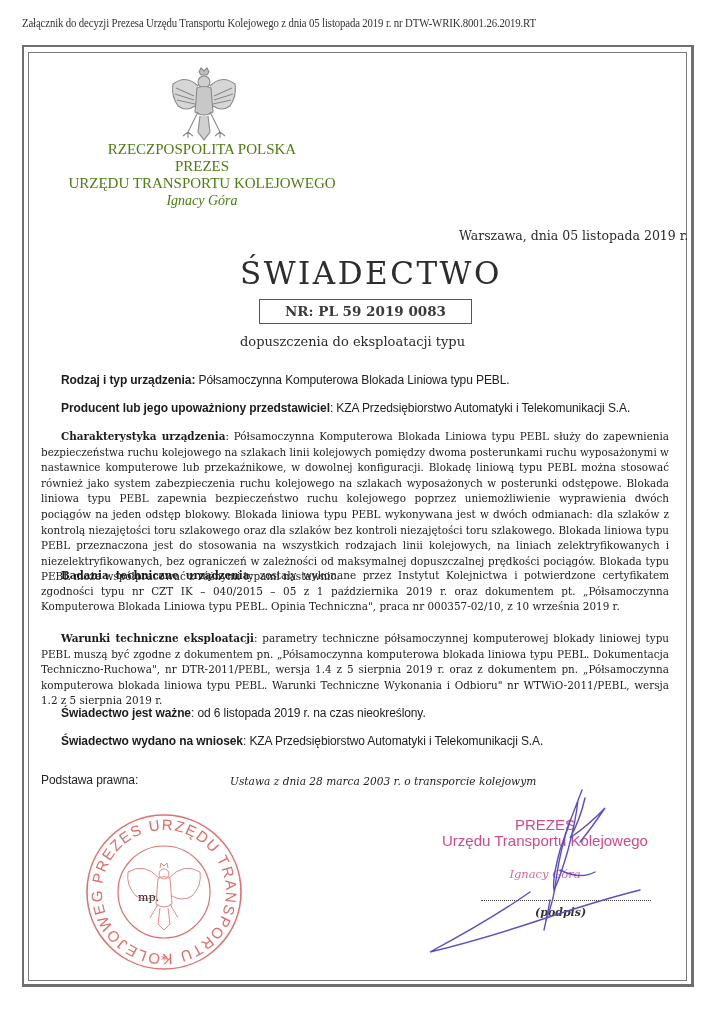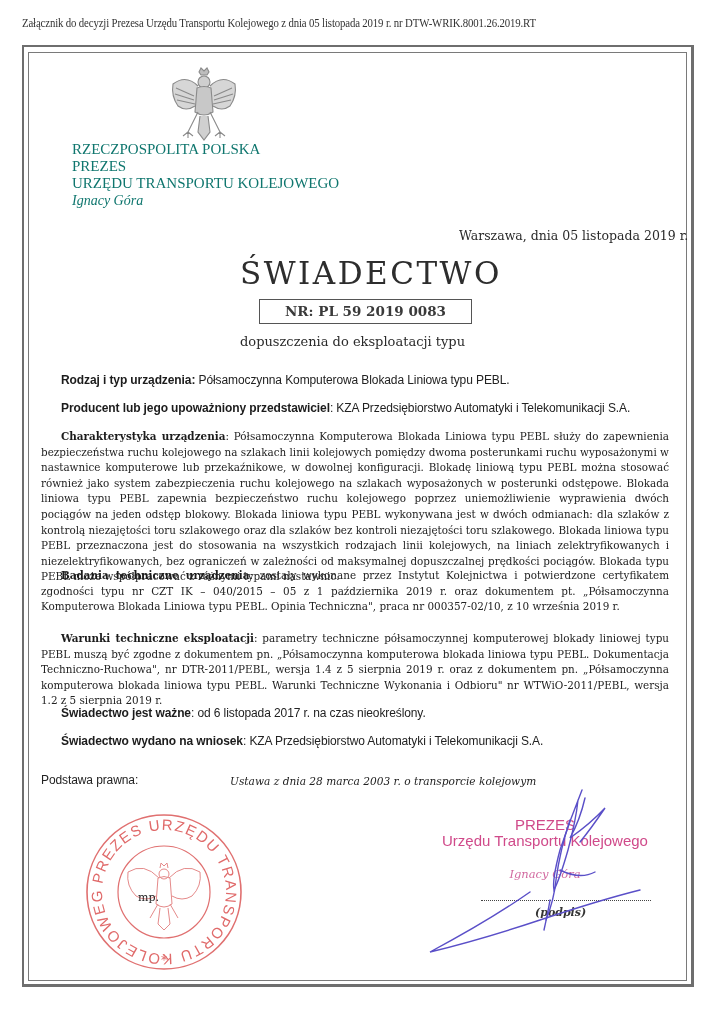--- a/index.html
+++ b/index.html
@@ -7,21 +7,21 @@
     .serif { font-family: "Liberation Serif", "DejaVu Serif", serif; }
     .dserif { font-family: "DejaVu Serif", serif; }
 
     .annex { position: absolute; left: 22px; top: 17px; font-size: 11.6px; color: #333; letter-spacing: -0.15px; white-space: nowrap; transform: scaleX(0.93); transform-origin: left top; }
 
     .frame-outer { position: absolute; left: 22px; top: 45px; width: 672px; height: 942px; border: 2px solid #6e6e6e; border-bottom-width: 3px; border-right-width: 3px; box-sizing: border-box; }
     .frame-inner { position: absolute; left: 28px; top: 52px; width: 659px; height: 929px; border: 1.5px solid #7a7a7a; box-sizing: border-box; }
 
     .emblem { position: absolute; left: 168px; top: 66px; width: 72px; height: 76px; }
 
-    .hdr { position: absolute; left: 72px; width: 290px; font-size: 15px; color: #0f766e; line-height: 17px; }
+    .hdr { position: absolute; left: 57px; width: 290px; text-align: center; font-size: 15px; color: #4d7c0f; line-height: 17px; }
     .hdr1 { top: 141px; }
     .hdr2 { top: 158px; }
     .hdr3 { top: 175px; }
     .hdr4 { top: 192px; font-style: italic; font-size: 14px; }
 
     .place-date { position: absolute; left: 459px; top: 228px; font-size: 13.5px; color: #2a2a2a; white-space: nowrap; }
 
     .title { position: absolute; left: 240px; top: 255px; width: 250px; text-align: center; font-size: 31px; letter-spacing: 2.5px; color: #2d2d2d; }
     .nrbox { position: absolute; left: 259px; top: 299px; width: 213px; height: 25px; border: 1.5px solid #555; box-sizing: border-box; text-align: center; font-size: 13.5px; line-height: 22px; font-weight: bold; color: #3a3a3a; }
     .subtitle { position: absolute; left: 240px; top: 334px; width: 250px; text-align: left; font-size: 14px; color: #2a2a2a; }
@@ -93,21 +93,21 @@
 <div class="field f3 dserif" style="font-size:10.4px; line-height:15.6px;">
   <b>Charakterystyka urządzenia</b><span>: Półsamoczynna Komputerowa Blokada Liniowa typu PEBL służy do zapewnienia bezpieczeństwa ruchu kolejowego na szlakach linii kolejowych pomiędzy dwoma posterunkami ruchu wyposażonymi w nastawnice komputerowe lub przekaźnikowe, w dowolnej konfiguracji. Blokadę liniową typu PEBL można stosować również jako system zabezpieczenia ruchu kolejowego na szlakach wyposażonych w posterunki odstępowe. Blokada liniowa typu PEBL zapewnia bezpieczeństwo ruchu kolejowego poprzez uniemożliwienie wyprawienia dwóch pociągów na jeden odstęp blokowy. Blokada liniowa typu PEBL wykonywana jest w dwóch odmianach: dla szlaków z kontrolą niezajętości toru szlakowego oraz dla szlaków bez kontroli niezajętości toru szlakowego. Blokada liniowa typu PEBL przeznaczona jest do stosowania na wszystkich rodzajach linii kolejowych, na liniach zelektryfikowanych i niezelektryfikowanych, bez ograniczeń w zależności od maksymalnej dopuszczalnej prędkości pociągów. Blokada typu PEBL może współpracować z różnymi typami nastawnic.</span>
 </div>
 <div class="field f4 dserif" style="font-size:10.4px; line-height:15.6px;">
   <b>Badania techniczne urządzenia</b><span>: zostały wykonane przez Instytut Kolejnictwa i potwierdzone certyfikatem zgodności typu nr CZT IK – 040/2015 – 05 z 1 października 2019 r. oraz dokumentem pt. „Półsamoczynna Komputerowa Blokada Liniowa typu PEBL. Opinia Techniczna", praca nr 000357-02/10, z 10 września 2019 r.</span>
 </div>
 <div class="field f5 dserif" style="font-size:10.4px; line-height:15.6px;">
   <b>Warunki techniczne eksploatacji</b><span>: parametry techniczne półsamoczynnej komputerowej blokady liniowej typu PEBL muszą być zgodne z dokumentem pn. „Półsamoczynna komputerowa blokada liniowa typu PEBL. Dokumentacja Techniczno-Ruchowa", nr DTR-2011/PEBL, wersja 1.4 z 5 sierpnia 2019 r. oraz z dokumentem pn. „Półsamoczynna komputerowa blokada liniowa typu PEBL. Warunki Techniczne Wykonania i Odbioru" nr WTWiO-2011/PEBL, wersja 1.2 z 5 sierpnia 2019 r.</span>
 </div>
 <div class="field f6 narrow">
-  <b>Świadectwo jest ważne</b><span>: od 6 listopada 2017 r. na czas nieokreślony.</span>
+  <b>Świadectwo jest ważne</b><span>: od 6 listopada 2019 r. na czas nieokreślony.</span>
 </div>
 <div class="field f7 narrow">
   <b>Świadectwo wydano na wniosek</b><span>: KZA Przedsiębiorstwo Automatyki i Telekomunikacji S.A.</span>
 </div>
 
 <div class="legal-label narrow">Podstawa prawna:</div>
 <div class="legal-text dserif" style="font-size:10.6px;">
   <div>Ustawa z dnia 28 marca 2003 r. o transporcie kolejowym</div>
 </div>
 

